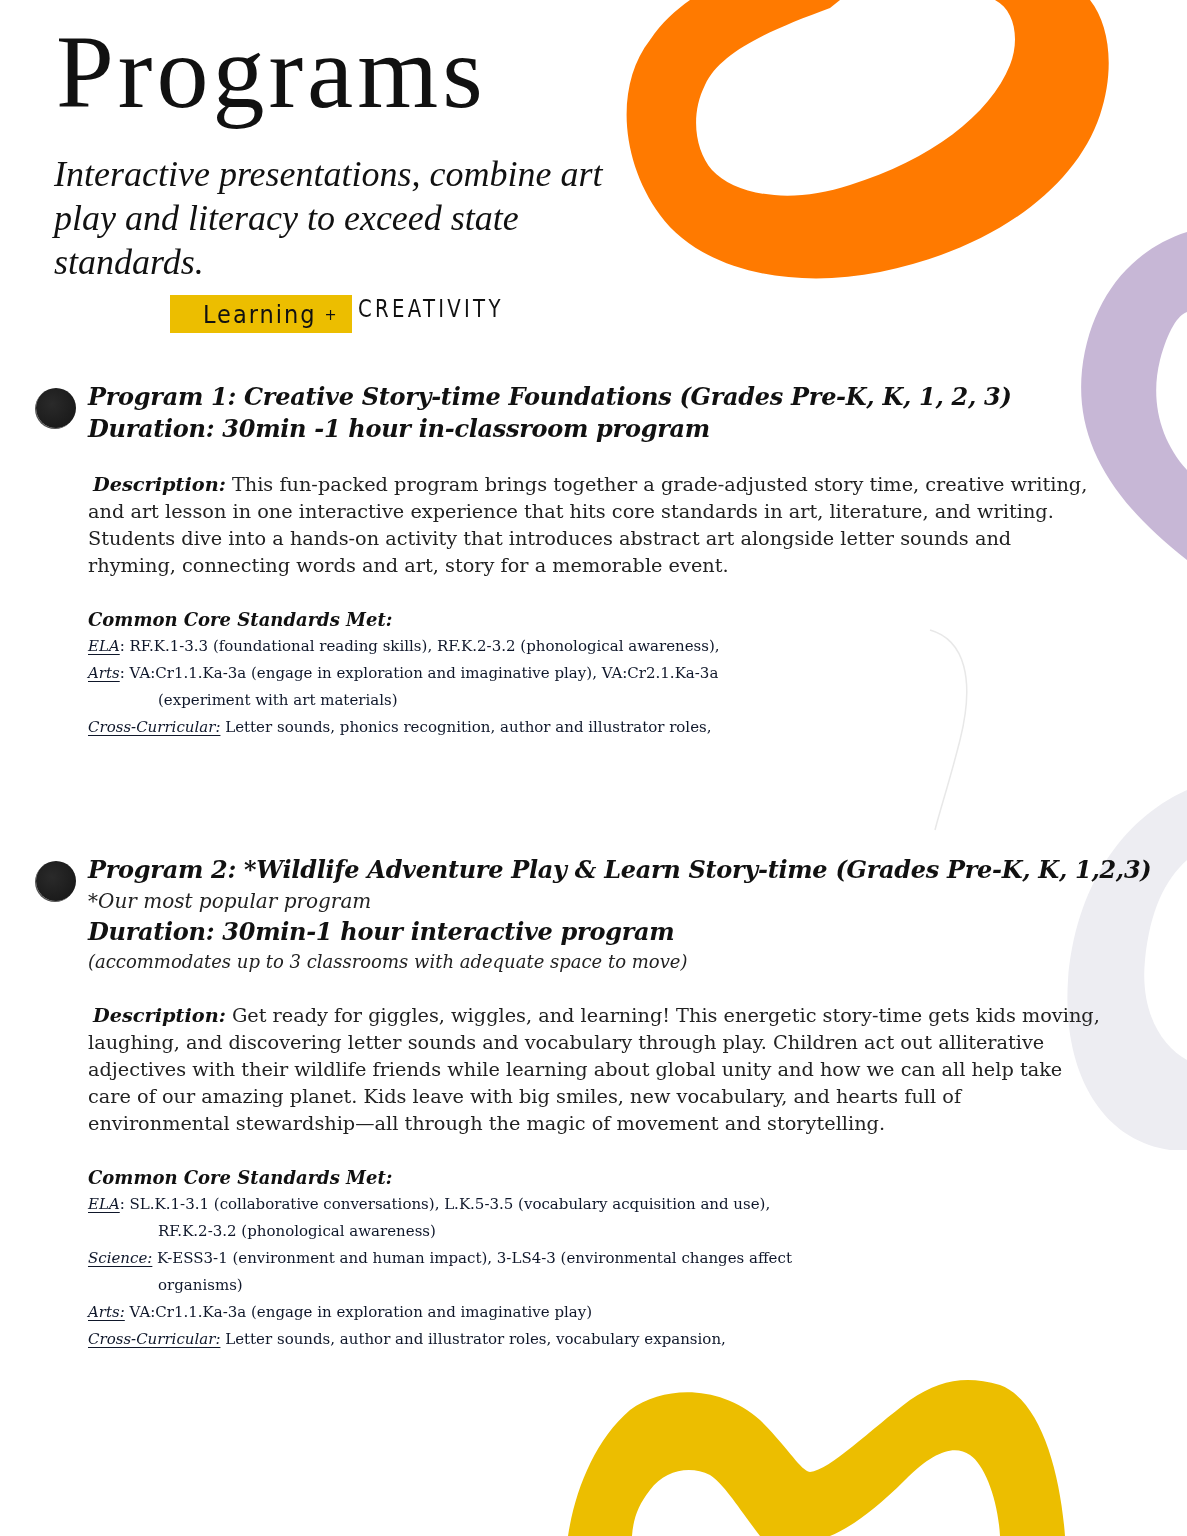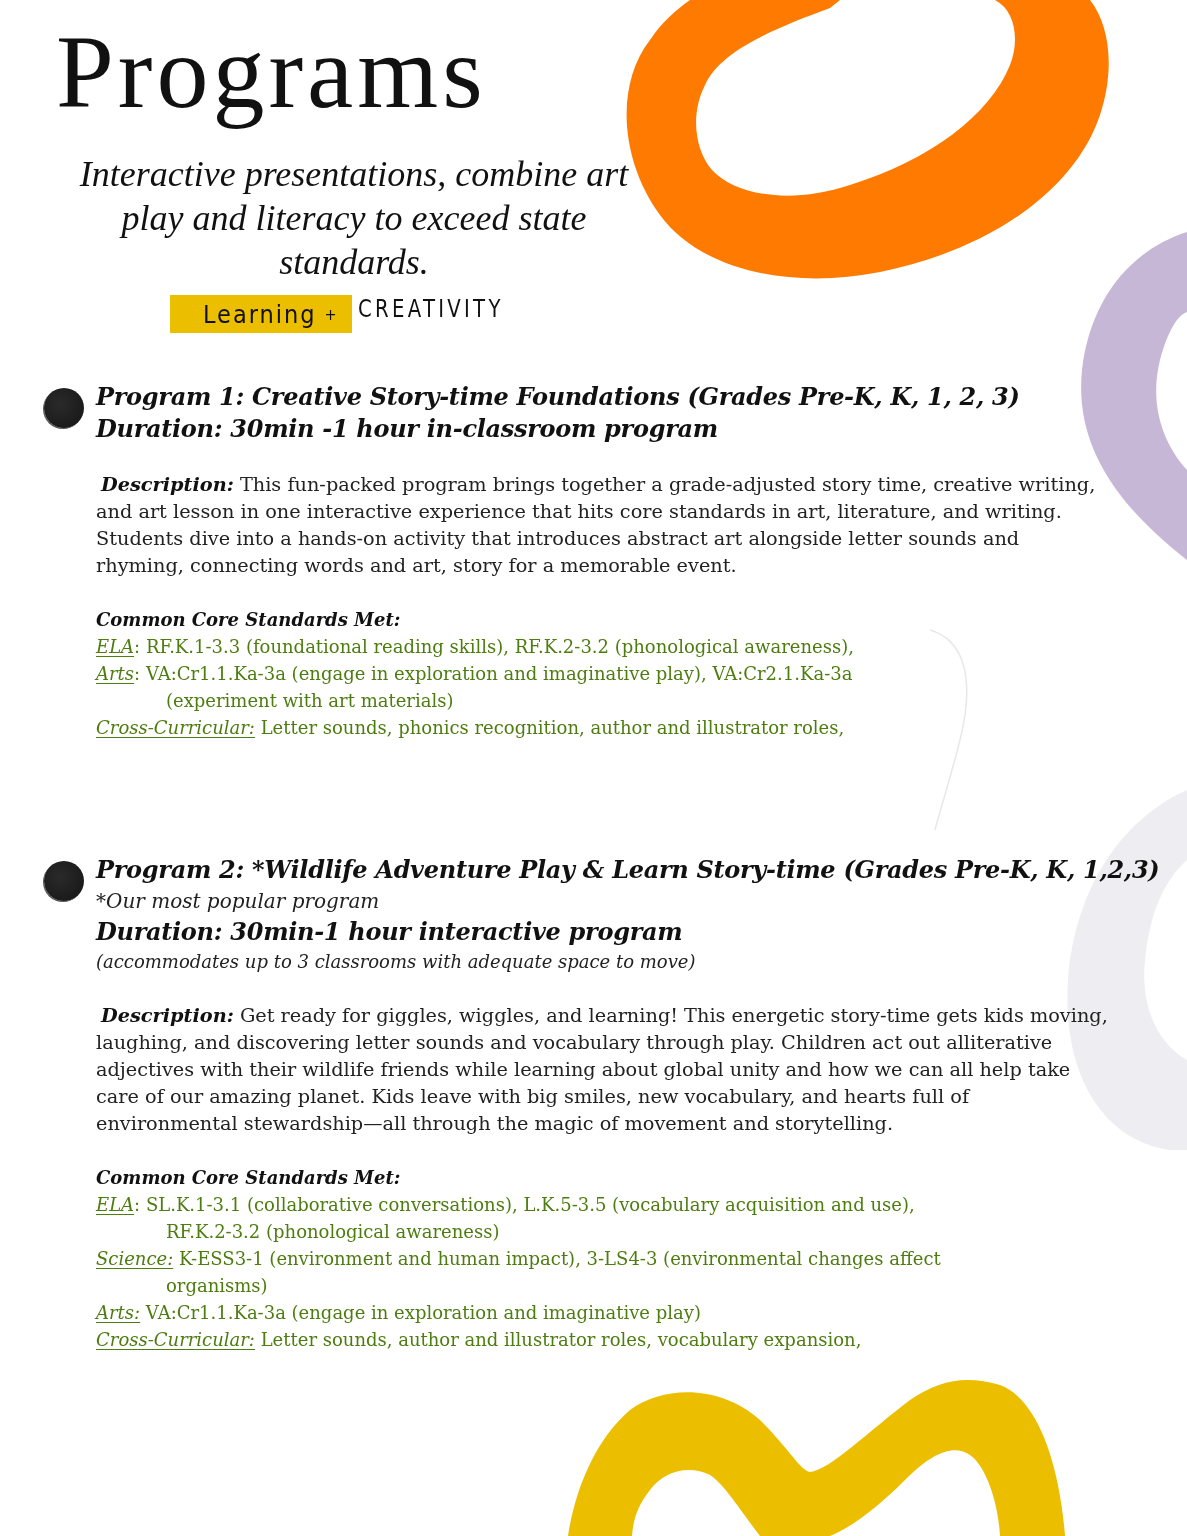--- a/index.html
+++ b/index.html
@@ -12,36 +12,36 @@
     .content { position: absolute; left: 0; top: 0; width: 1187px; height: 1104px; z-index: 1; }
 
     .title {
       position: absolute; left: 56px; top: 20px; margin: 0;
       font-family: "Liberation Serif", "DejaVu Serif", serif;
       font-weight: normal; font-size: 104px; line-height: 1; letter-spacing: 4px; color: #111;
     }
     .subtitle {
       position: absolute; left: 54px; top: 152px; width: 600px; margin: 0;
       font-family: "Liberation Serif", "DejaVu Serif", serif;
-      font-style: italic; font-size: 36px; line-height: 44px; color: #111; text-align: center;
+      font-style: italic; font-size: 36px; line-height: 44px; color: #111;
     }
     .tagline { position: absolute; left: 170px; top: 295px; height: 38px; display: flex; }
     .tag-yellow {
       background: #ecbe00; height: 38px; width: 182px; display: flex; align-items: center;
       padding-left: 33px; box-sizing: border-box;
       font-family: "DejaVu Sans Condensed", "DejaVu Sans", sans-serif;
       font-size: 25px; letter-spacing: 2px; color: #111;
     }
     .tag-plus { font-size: 16px; margin-left: 8px; }
     .tag-creat {
       margin-left: 6px; font-family: "DejaVu Sans", sans-serif; font-size: 24px; letter-spacing: 4px;
       transform: scaleX(0.82); transform-origin: left center; color: #111;
     }
 
-    .program { position: absolute; left: 96px; width: 1080px; }
+    .program { position: absolute; left: 88px; width: 1080px; }
     .bullet {
       position: absolute; left: -52px; width: 40px; height: 40px; border-radius: 50%;
       background: radial-gradient(circle at 40% 40%, #2a2a2a 0%, #1b1b1b 70%, #2b2b2b 100%);
       box-shadow: -1px 1px 0 #555;
     }
     .prog-title, .prog-duration {
       font-family: "DejaVu Serif", serif; font-style: italic; font-weight: bold;
       font-size: 24px; line-height: 32px; margin: 0; color: #111; white-space: nowrap;
       letter-spacing: -0.3px;
     }
@@ -53,21 +53,21 @@
     .desc {
       margin: 26px 0 0 0; font-family: "DejaVu Serif", serif; font-size: 19.3px; line-height: 27px;
       color: #222; white-space: pre-line;
     }
     .desc .label { font-weight: bold; font-style: italic; color: #111; margin-left: 5px; }
     .std-head {
       margin: 28px 0 0 0; font-family: "DejaVu Serif", serif; font-style: italic; font-weight: bold;
       font-size: 18px; line-height: 26px; color: #111;
     }
     .std-row {
-      font-family: "DejaVu Serif", serif; font-size: 18px; line-height: 27px; color: #4d7c0f;
+      font-family: "DejaVu Serif", serif; font-size: 15px; line-height: 27px; color: #0f172a;
       white-space: pre-line;
     }
     .std-row .cat { font-style: italic; text-decoration: underline; text-underline-offset: 3px; }
     .std-row .cont { padding-left: 70px; display: block; }
   </style>
 </head>
 <body>
 
 <svg class="deco" viewBox="0 0 1187 1536" xmlns="http://www.w3.org/2000/svg">
 

